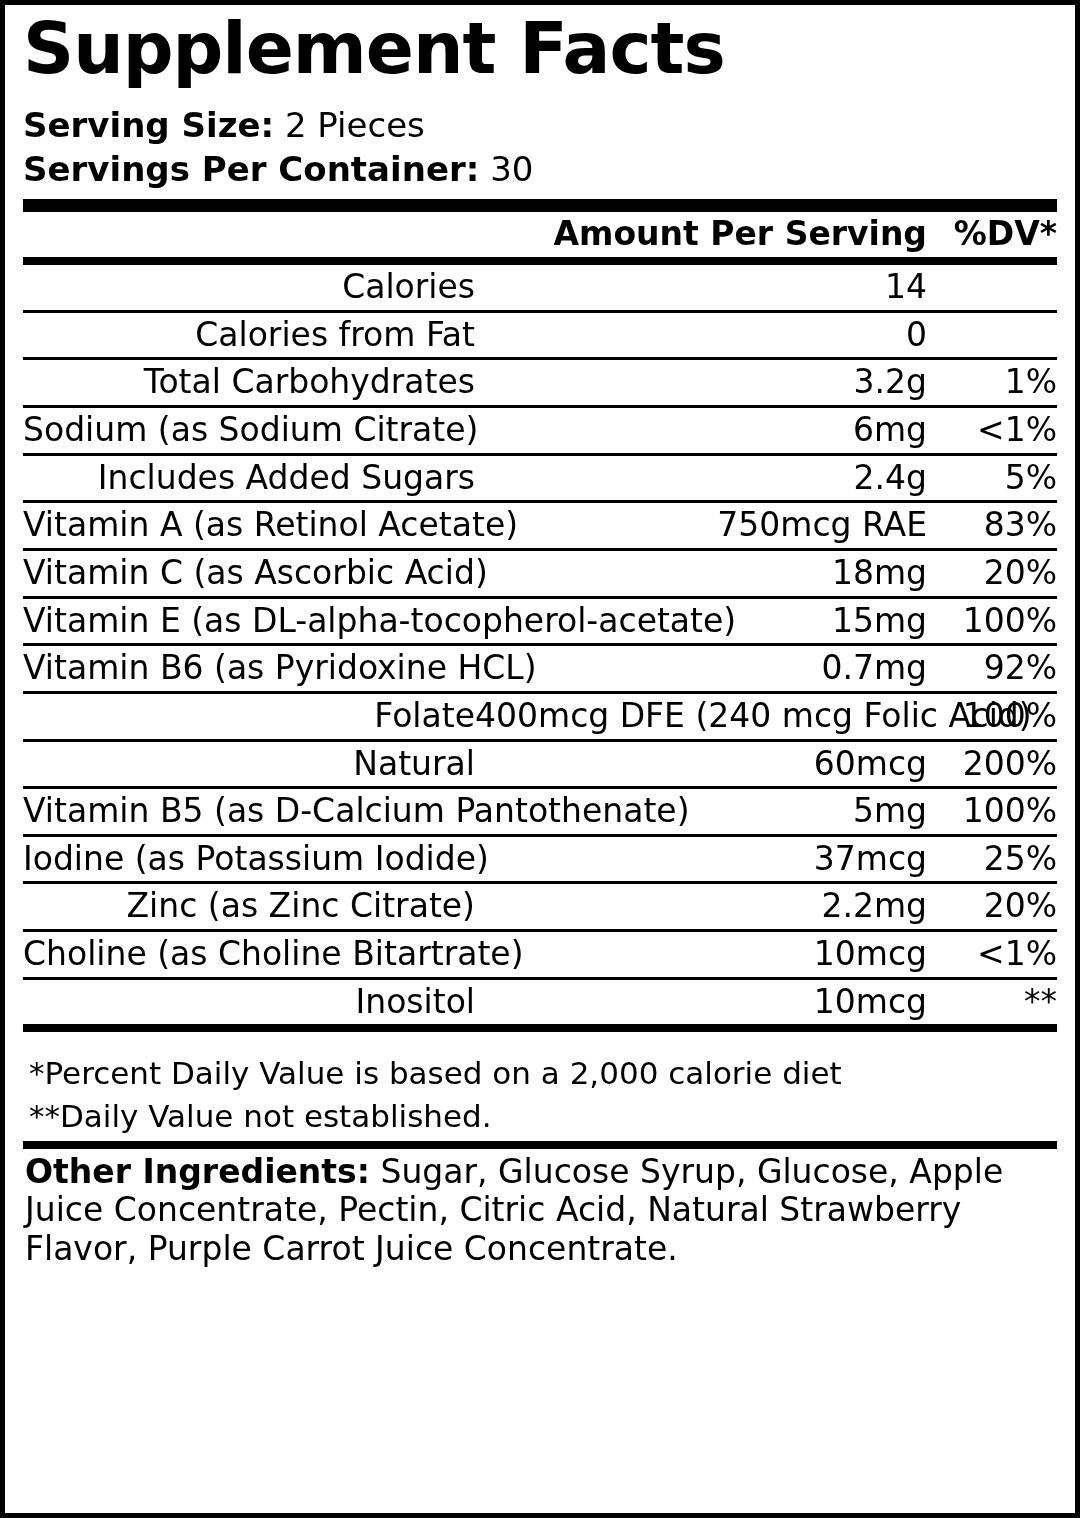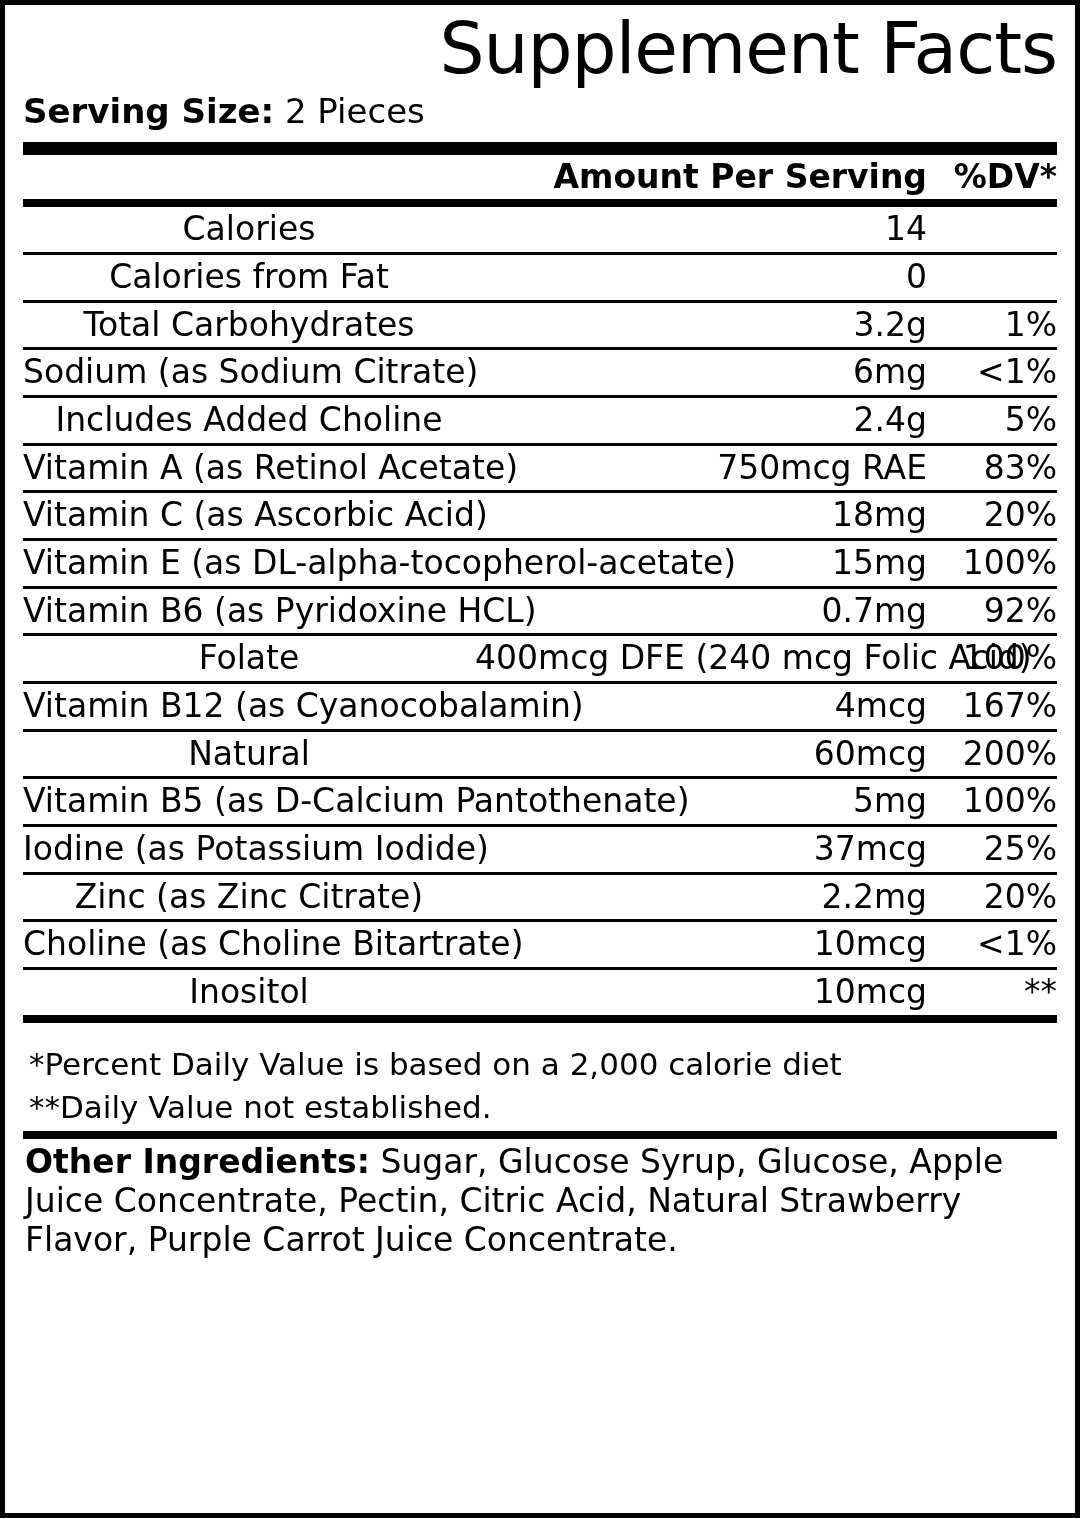--- a/index.html
+++ b/index.html
@@ -15,27 +15,27 @@
     width: 1080px;
     height: 1518px;
     box-sizing: border-box;
     border: 5px solid #000000;
     background: #ffffff;
     padding: 0 18px;
     position: relative;
     overflow: hidden;
   }
   .title {
-    text-align: right;
-    font-weight: normal;
+    text-align: left;
+    font-weight: bold;
     font-size: 71px;
     line-height: 1.06;
     letter-spacing: -1px;
     margin-top: 6px;
-    margin-bottom: 4px;
+    margin-bottom: 18px;
     white-space: nowrap;
   }
   .serving-line {
     font-size: 34px;
     line-height: 1.28;
   }
   .serving-line b {
     font-weight: bold;
   }
   .rule-thick {
@@ -56,21 +56,21 @@
     font-size: 33px;
     line-height: 1.02;
     padding: 5px 0 6px 0;
     vertical-align: bottom;
     border-bottom: 3px solid #000;
   }
   table.facts tr.no-rule td {
     border-bottom: none;
   }
   td.nutrient {
-    text-align: center;
+    text-align: right;
     padding-left: 4px;
     white-space: nowrap;
   }
   td.amount {
     text-align: right;
     white-space: nowrap;
     padding-right: 10px;
   }
   td.dv {
     text-align: right;
@@ -104,20 +104,24 @@
 </head>
 <body>
 
 <div class="panel">
 
   <div class="title">Supplement Facts</div>
 
   <div class="serving-line">
     <b>Serving Size:</b>
     <span>2 Pieces</span>
+  </div>
+  <div class="serving-line">
+    <b>Servings Per Container:</b>
+    <span>30</span>
   </div>
 
   <div class="rule-thick"></div>
 
   <table class="facts">
     <tbody>
         <tr class="hdr no-rule">
       <td class="nutrient"></td>
       <td class="amount">Amount Per Serving</td>
       <td class="dv">%DV*</td>
@@ -143,21 +147,21 @@
       <td class="nutrient">Total Carbohydrates</td>
       <td class="amount">3.2g</td>
       <td class="dv">1%</td>
     </tr>
     <tr>
       <td class="nutrient">Sodium (as Sodium Citrate)</td>
       <td class="amount">6mg</td>
       <td class="dv">&lt;1%</td>
     </tr>
     <tr>
-      <td class="nutrient indent">Includes Added Choline</td>
+      <td class="nutrient indent">Includes Added Sugars</td>
       <td class="amount">2.4g</td>
       <td class="dv">5%</td>
     </tr>
     <tr>
       <td class="nutrient">Vitamin A (as Retinol Acetate)</td>
       <td class="amount">750mcg RAE</td>
       <td class="dv">83%</td>
     </tr>
     <tr>
       <td class="nutrient">Vitamin C (as Ascorbic Acid)</td>
@@ -171,25 +175,20 @@
     </tr>
     <tr>
       <td class="nutrient">Vitamin B6 (as Pyridoxine HCL)</td>
       <td class="amount">0.7mg</td>
       <td class="dv">92%</td>
     </tr>
     <tr>
       <td class="nutrient">Folate</td>
       <td class="amount">400mcg DFE (240 mcg Folic Acid)</td>
       <td class="dv">100%</td>
-    </tr>
-    <tr>
-      <td class="nutrient">Vitamin B12 (as Cyanocobalamin)</td>
-      <td class="amount">4mcg</td>
-      <td class="dv">167%</td>
     </tr>
     <tr>
       <td class="nutrient">Natural</td>
       <td class="amount">60mcg</td>
       <td class="dv">200%</td>
     </tr>
     <tr>
       <td class="nutrient">Vitamin B5 (as D-Calcium Pantothenate)</td>
       <td class="amount">5mg</td>
       <td class="dv">100%</td>

